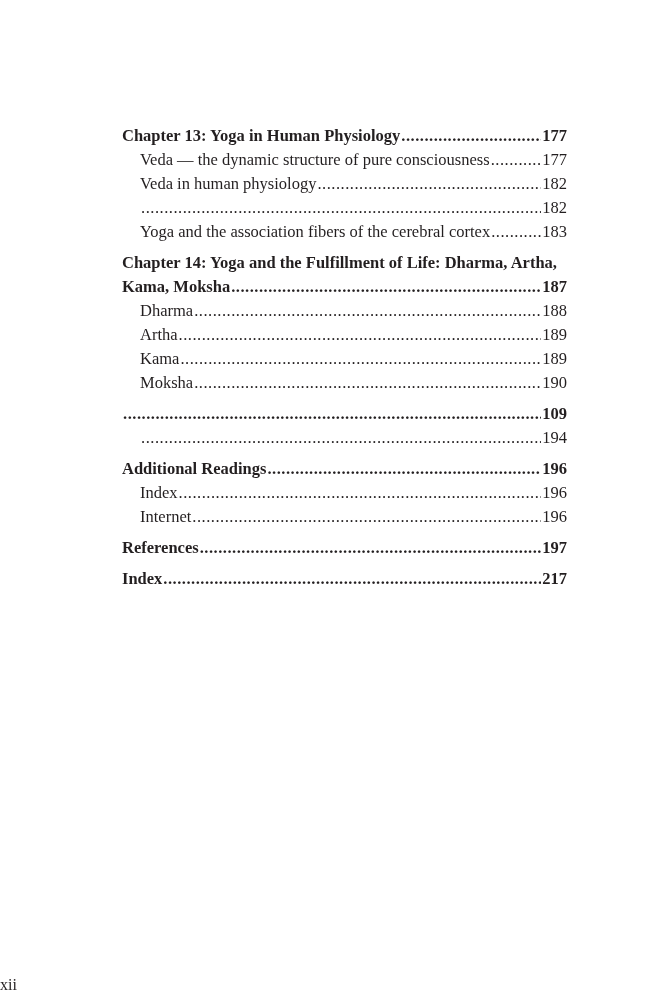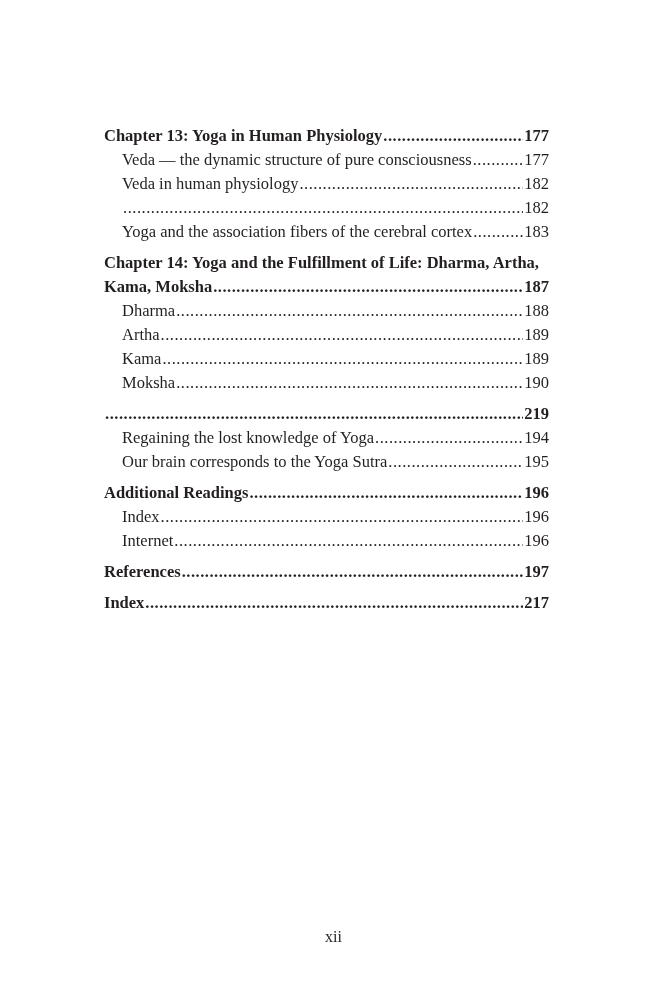--- a/index.html
+++ b/index.html
@@ -1,28 +1,28 @@
 <!DOCTYPE html>
 <html><head>
 <meta charset="utf-8">
 <style>
   html, body { margin: 0; padding: 0; background: #ffffff; }
   body { width: 667px; height: 1000px; position: relative; overflow: hidden;
          font-family: "Liberation Serif", "DejaVu Serif", serif; color: #231f20; }
-  .toc { position: absolute; left: 104px; top: 124px; width: 445px; }
+  .toc { position: absolute; left: 122px; top: 124px; width: 445px; }
   .row { display: flex; align-items: baseline; font-size: 16.5px; line-height: 24px; white-space: nowrap; }
   .row.main { font-weight: bold; font-size: 16.5px; }
   .row.sub { padding-left: 18px; }
   .row .title { flex: 0 0 auto; }
   .row .leader { flex: 1 1 auto; overflow: hidden; margin: 0 1px; }
   .row .leader::after { content: "......................................................................................................................................................................"; letter-spacing: 0.5px; }
   .row .page { flex: 0 0 auto; }
   .row.wrap-line { line-height: 24px; }
   .gap { height: 7px; }
-  .footer { position: absolute; top: 928px; left: 0; width: 667px; text-align: center; font-size: 16px; }
+  .footer { position: absolute; top: 976px; left: 0; width: 667px; text-align: left; font-size: 16px; }
 </style>
 </head>
 <body>
 
 <div class="toc">
 
   <div class="row main">
     <span class="title">Chapter 13: Yoga in Human Physiology</span>
     <span class="leader"></span>
     <span class="page">177</span>
@@ -75,31 +75,25 @@
   <div class="row sub">
     <span class="title">Moksha</span>
     <span class="leader"></span>
     <span class="page">190</span>
   </div>
 
   <div class="gap"></div>
 
   <div class="row main">
     <span class="leader"></span>
-    <span class="page">219</span>
+    <span class="page">109</span>
   </div>
   <div class="row sub">
-    <span class="title">Regaining the lost knowledge of Yoga</span>
     <span class="leader"></span>
     <span class="page">194</span>
-  </div>
-  <div class="row sub">
-    <span class="title">Our brain corresponds to the Yoga Sutra</span>
-    <span class="leader"></span>
-    <span class="page">195</span>
   </div>
 
   <div class="gap"></div>
 
   <div class="row main">
     <span class="title">Additional Readings</span>
     <span class="leader"></span>
     <span class="page">196</span>
   </div>
   <div class="row sub">

